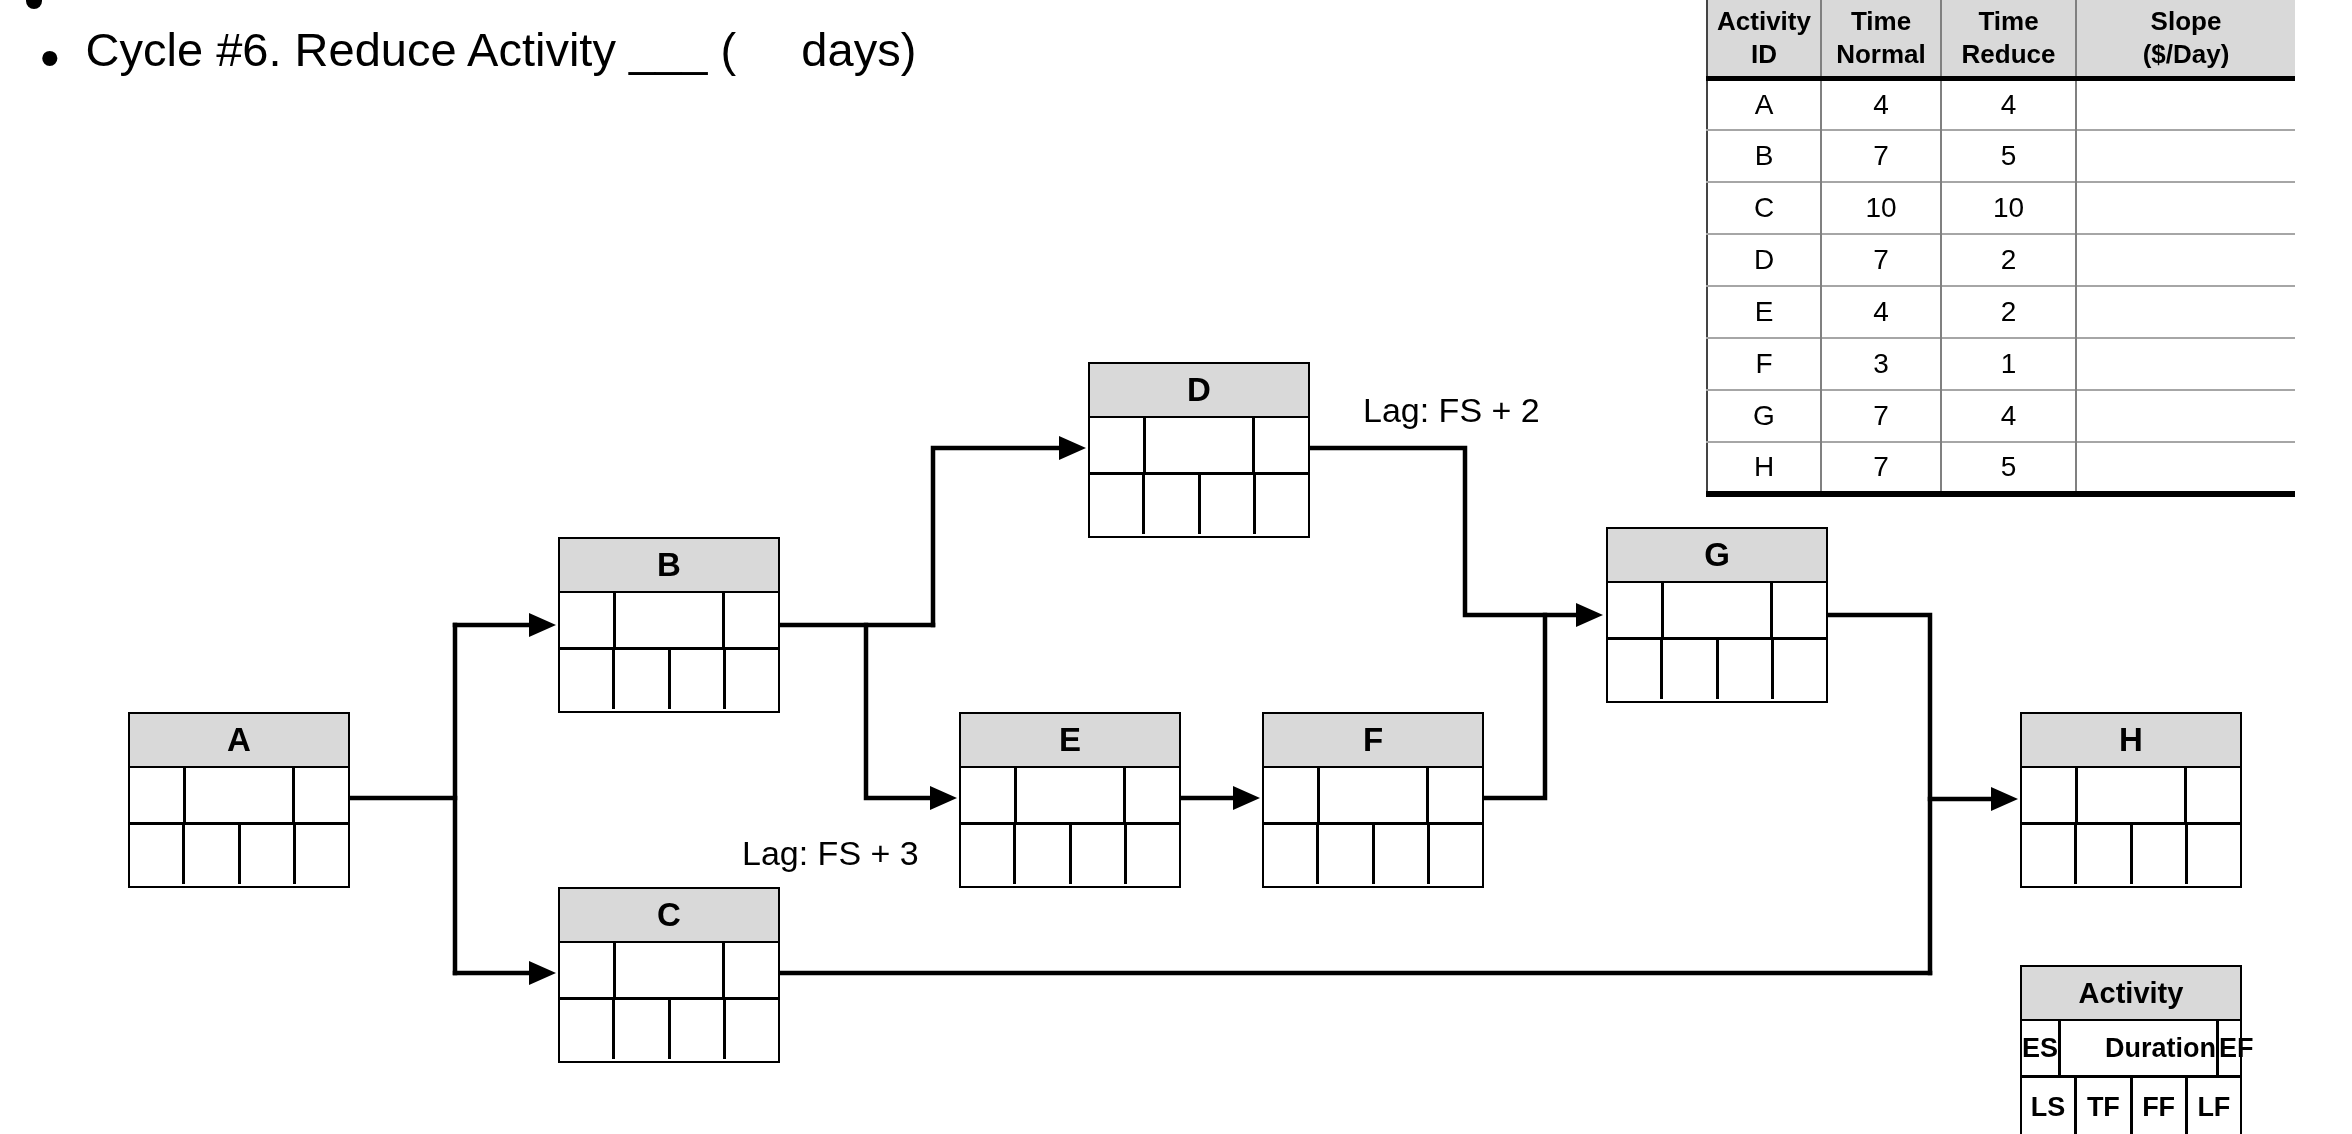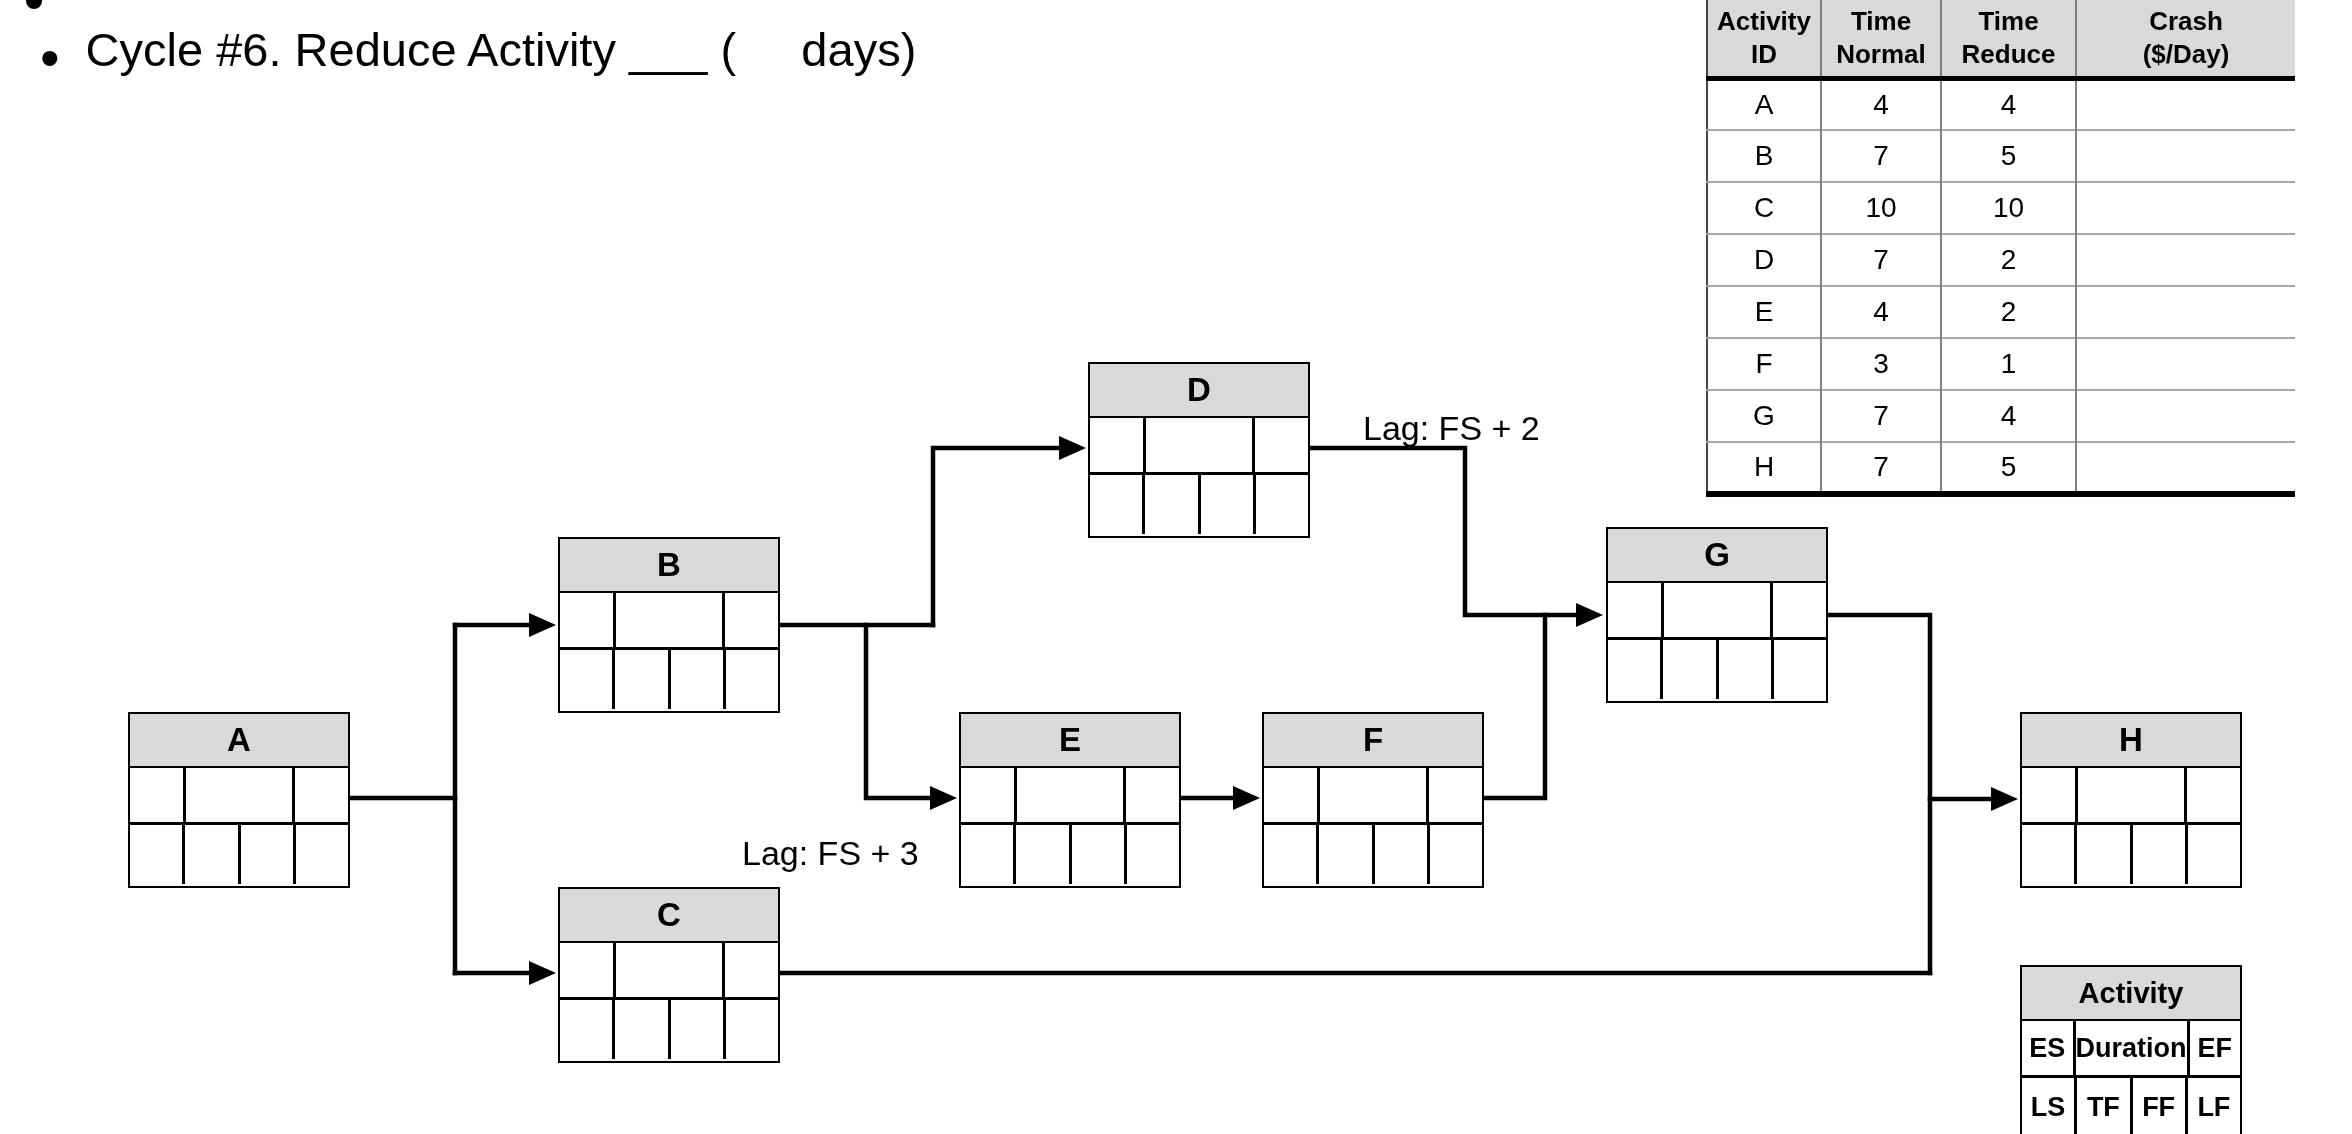--- a/index.html
+++ b/index.html
@@ -33,25 +33,25 @@
   .node-mid .c-dur { flex:2; border-right:3.5px solid #000; }
   .node-mid .c-ef { flex:1; }
   .node-bot { display:flex; height:59px; }
   .node-bot > div { flex:1; height:100%; }
   .node-bot > div + div { border-left:3.5px solid #000; }
 
   
   .legend .node-header { font-size:29px; }
   .legend .node-mid > div, .legend .node-bot > div {
       display:flex; align-items:center; justify-content:center; font-weight:bold; font-size:27px; }
-  .legend .c-dur { font-weight:normal; font-size:23px; }
+  .legend .c-dur { font-weight:normal; font-size:23px;padding-left:44px; }
 
   .lag-label { position:absolute; font-size:34px; white-space:pre; }
   #lag-b-e { left:742px; top:834px; }
-  #lag-d-g { left:1363px; top:409px; }
+  #lag-d-g { left:1363px; top:391px; }
 
   .svg-layer { position:absolute; left:0; top:0; }
 
   .glyph-fragment { position:absolute; left:26px; top:0; width:16px; height:9px;
                     background:#000; border-radius:0 0 8px 8px; }
 </style>
 </head>
 <body>
 
 <div class="glyph-fragment"></div>
@@ -227,21 +227,21 @@
       <th>
         <span>Activity</span><br>
         <span>ID</span></th>
       <th>
         <span>Time</span><br>
         <span>Normal</span></th>
       <th>
         <span>Time</span><br>
         <span>Reduce</span></th>
       <th>
-        <span>Crash</span><br>
+        <span>Slope</span><br>
         <span>($/Day)</span></th>
     </tr>
   </thead>
   <tbody>
       <tr>
         <td>A</td>
         <td>4</td>
         <td>4</td>
         <td></td>
       </tr>

